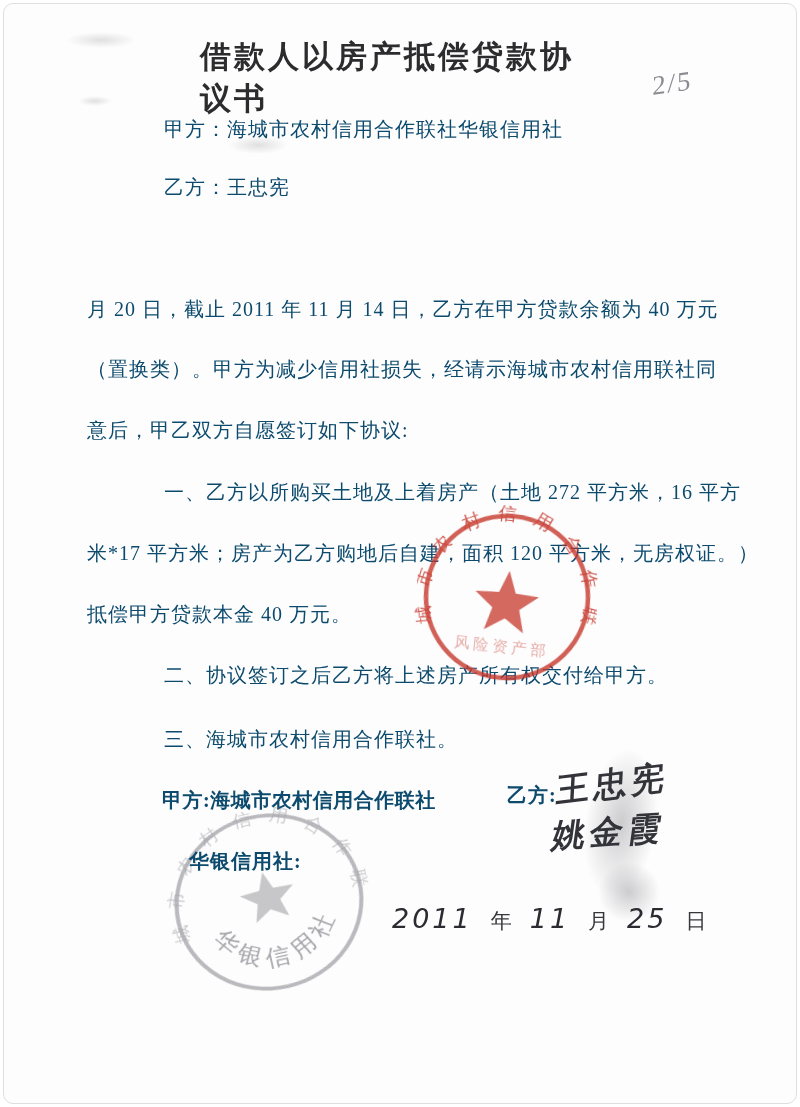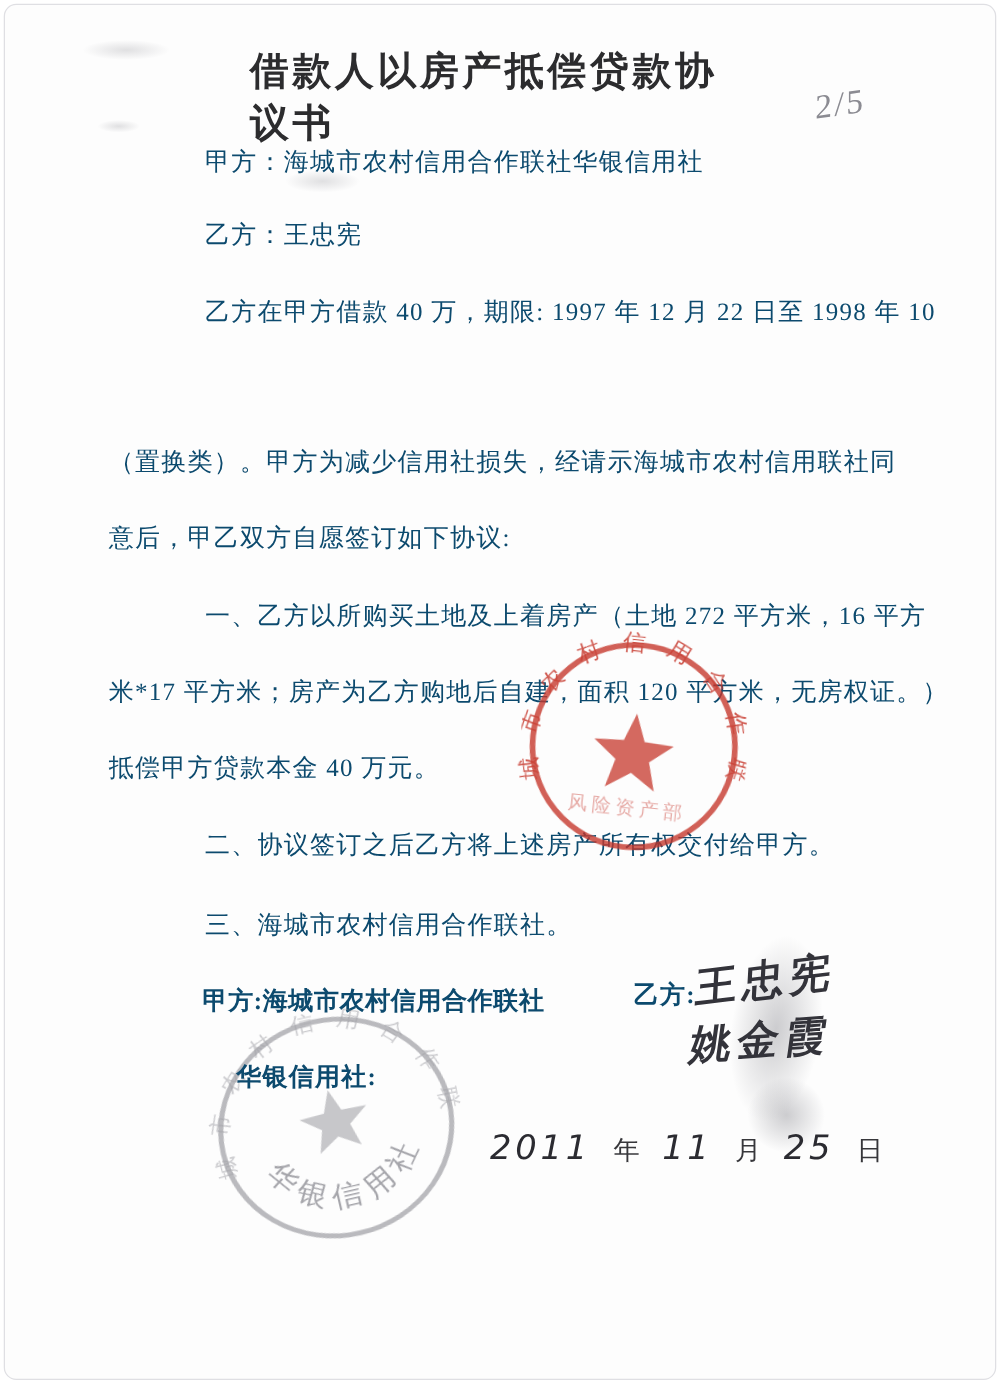--- a/index.html
+++ b/index.html
@@ -37,21 +37,21 @@
   <div class="speck" style="left:66px;top:32px;width:70px;height:16px;"></div>
   <div class="speck" style="left:78px;top:96px;width:34px;height:10px;"></div>
   <div class="speck" style="left:228px;top:136px;width:60px;height:18px;"></div>
 
   <div class="doc-title">借款人以房产抵偿贷款协议书</div>
   <div class="pagenum">2/5</div>
 
   <div class="txt" style="left:164px;top:116px;">甲方：海城市农村信用合作联社华银信用社</div>
   <div class="txt" style="left:164px;top:174px;">乙方：王忠宪</div>
 
-  <div class="txt" style="left:164px;top:236px;">乙方在甲方借款 40 万，期限: 1997 年 12 月 22 日至 1998 年 10</div>
+  <div class="txt" style="left:87px;top:296px;">月 20 日，截止 2011 年 11 月 14 日，乙方在甲方贷款余额为 40 万元</div>
   <div class="txt" style="left:87px;top:356px;">（置换类）。甲方为减少信用社损失，经请示海城市农村信用联社同</div>
   <div class="txt" style="left:87px;top:417px;">意后，甲乙双方自愿签订如下协议:</div>
   <div class="txt" style="left:164px;top:479px;">一、乙方以所购买土地及上着房产（土地 272 平方米，16 平方</div>
   <div class="txt" style="left:87px;top:540px;">米*17 平方米；房产为乙方购地后自建，面积 120 平方米，无房权证。）</div>
   <div class="txt" style="left:87px;top:601px;">抵偿甲方贷款本金 40 万元。</div>
   <div class="txt" style="left:164px;top:662px;">二、协议签订之后乙方将上述房产所有权交付给甲方。</div>
   <div class="txt" style="left:164px;top:726px;">三、海城市农村信用合作联社。</div>
 
   <div class="stamp" style="left:416px;top:506px;width:182px;height:182px;transform:rotate(6deg);opacity:.93;filter:blur(.4px);">
     <svg width="182" height="182" viewBox="0 0 200 200">

